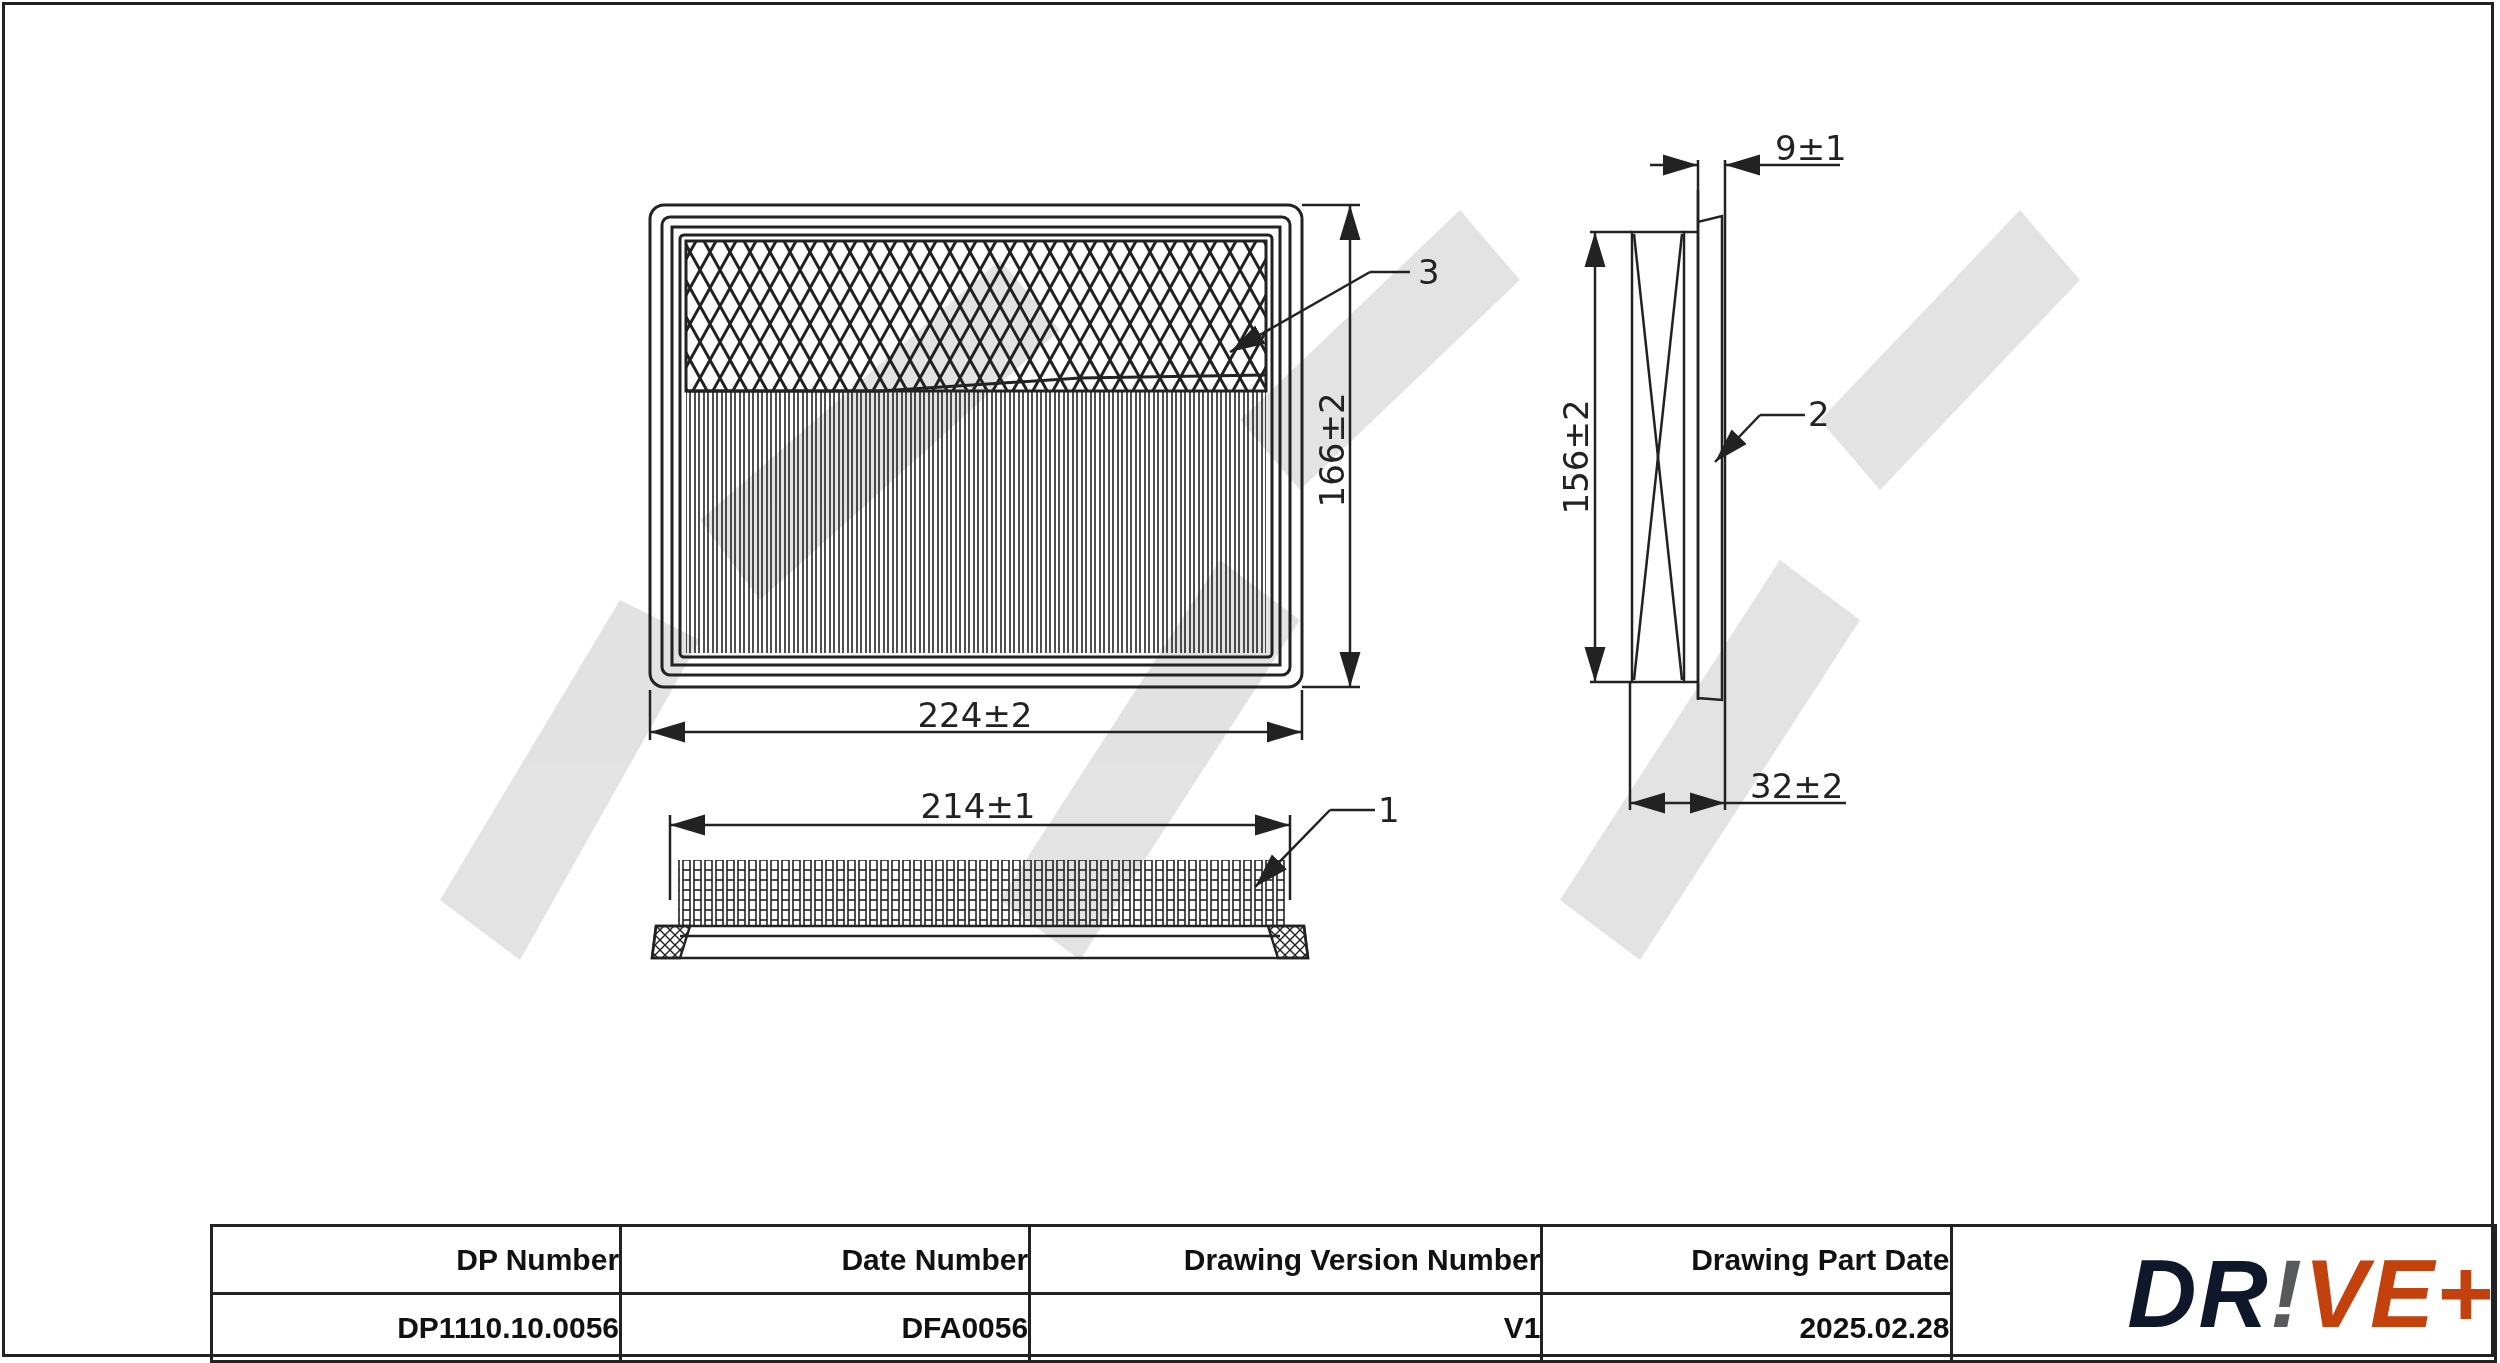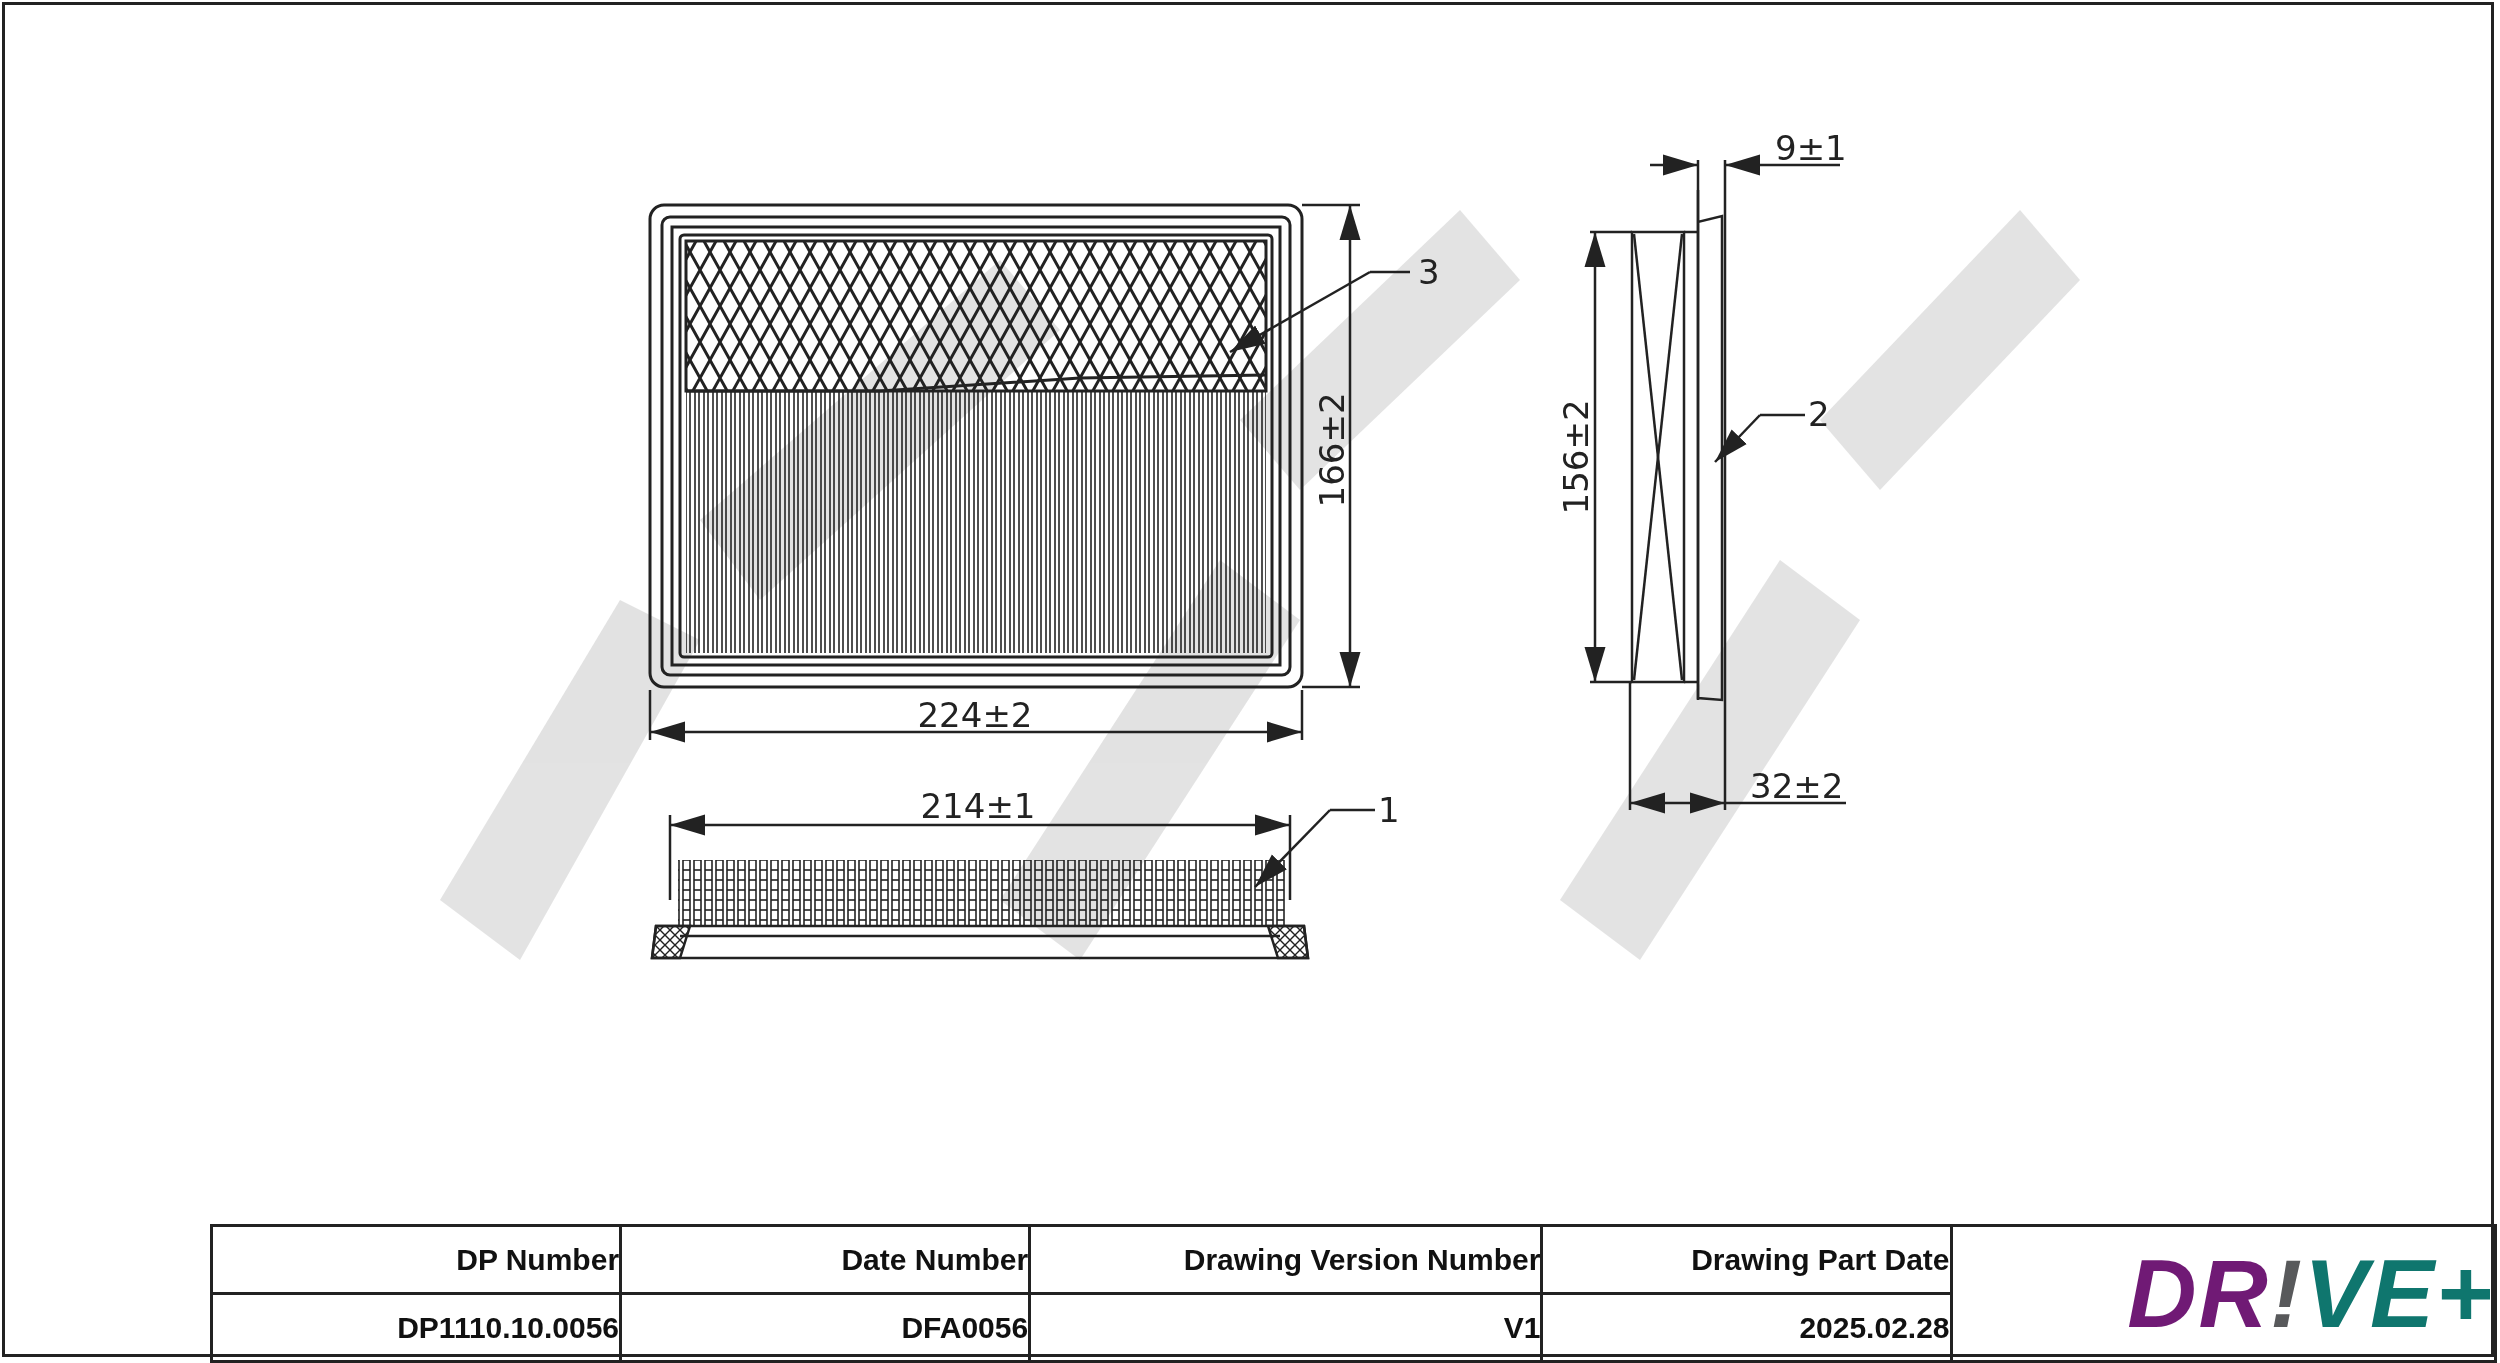--- a/index.html
+++ b/index.html
@@ -127,21 +127,21 @@
 
 <table class="tb">
   <tbody>
       <tr>
     <td style="width:405px">DP Number</td>
     <td style="width:405px">Date Number</td>
     <td style="width:508px">Drawing Version Number</td>
     <td style="width:405px">Drawing Part Date</td>
     <td class="logo-cell" rowspan="2">
       <span style="font-family:'Liberation Sans',sans-serif;font-weight:bold;font-style:italic;font-size:96px;letter-spacing:2px;">
-        <span style="color:#701a75">DR</span><span style="color:#58595B">!</span><span style="color:#0f766e">VE+</span>
+        <span style="color:#0f172a">DR</span><span style="color:#58595B">!</span><span style="color:#c2410c">VE+</span>
       </span>
     </td>
   </tr>
   <tr>
     <td>DP1110.10.0056</td>
     <td>DFA0056</td>
     <td>V1</td>
     <td>2025.02.28</td>
   </tr>
 </tbody>

